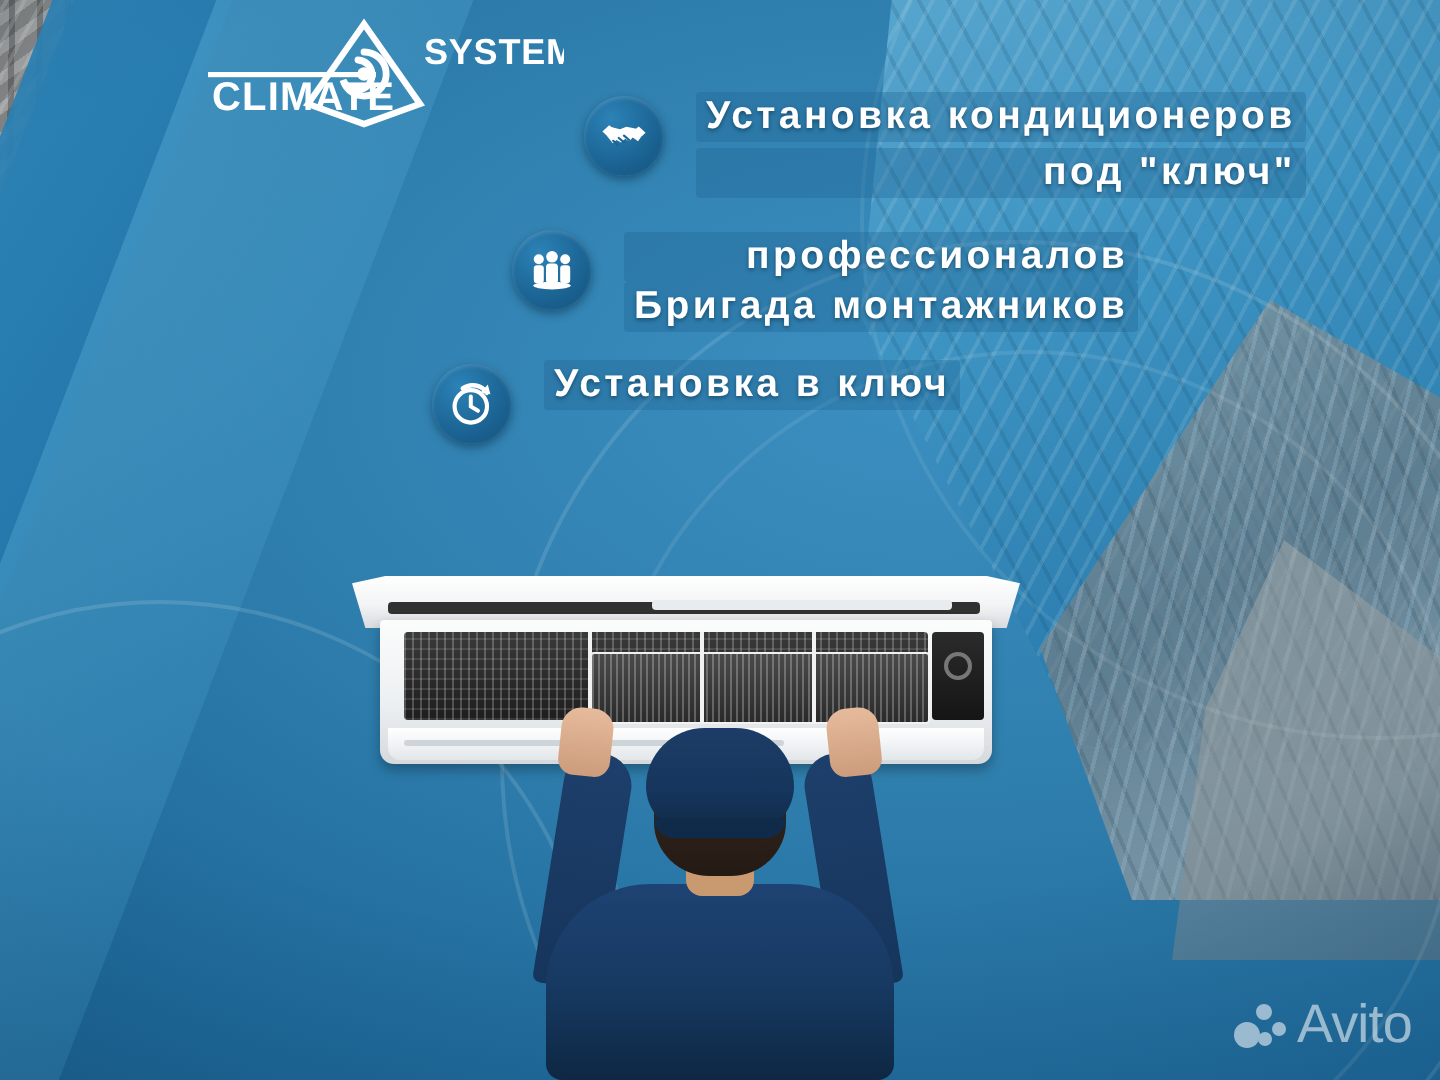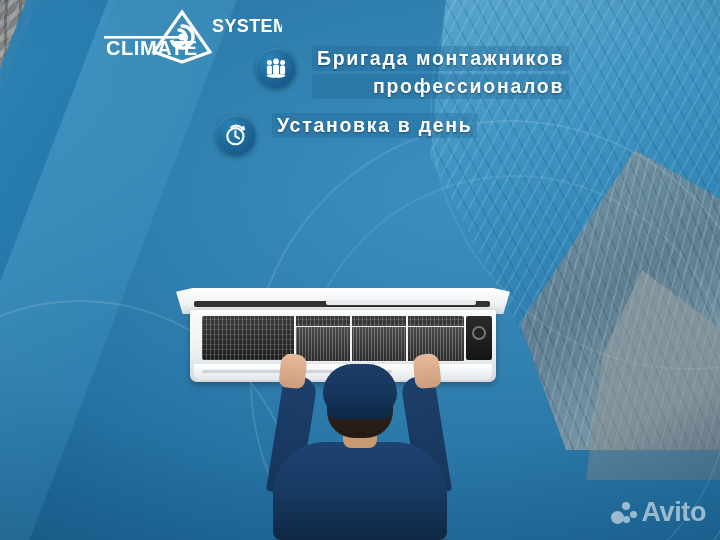--- a/index.html
+++ b/index.html
@@ -181,21 +181,21 @@
   .w-cap:after{ content:""; position:absolute; left:4px; bottom:-3px; width:66px; height:10px; background:#102b4a; border-radius:0 0 14px 14px; }
 
   
   .avito{ position:absolute; right:14px; bottom:14px; display:flex; align-items:center; opacity:.55; }
   .avito-dots{ position:relative; width:26px; height:22px; margin-right:5px; }
   .avito-dots span{ position:absolute; border-radius:50%; background:#ffffff; }
   .d1{ left:0; top:9px; width:13px; height:13px; }
   .d2{ left:11px; top:0px; width:8px; height:8px; }
   .d3{ left:19px; top:9px; width:7px; height:7px; }
   .d4{ left:12px; top:14px; width:7px; height:7px; }
-  .avito-word{ color:#ffffff; font-size:27px; font-weight:bold; letter-spacing:-.4px; line-height:1; }
+  .avito-word{ color:#ffffff; font-size:27px; font-weight:normal; letter-spacing:-.4px; line-height:1; }
 </style>
 </head>
 <body>
 
 <div id="poster">
 
   <div class="band band-ice-left"></div>
   <div class="band band-stone"></div>
   <div class="band band-blue-mid"></div>
   <div class="band band-blue-soft"></div>
@@ -214,50 +214,65 @@
       <path d="M86 18 a11 11 0 1 1 -10.5 14 a7.5 7.5 0 1 0 7.5 -10" fill="none" stroke="#ffffff" stroke-width="3.4" stroke-linecap="round"></path>
       <circle cx="86" cy="29" r="3.4" fill="#ffffff"></circle>
       <rect x="8" y="28" width="84" height="2.6" fill="#ffffff"></rect>
       <text x="10" y="47" font-family="Liberation Sans, sans-serif" font-size="20" font-weight="bold" fill="#ffffff" letter-spacing="0.6">CLIMATE</text>
       <text x="116" y="24" font-family="Liberation Sans, sans-serif" font-size="18" font-weight="bold" fill="#ffffff" letter-spacing="0.4">SYSTEMS</text>
     </svg>
   </div>
 
   <div class="features">
 
+    <div class="feature f1">
+      <div class="fi-icon">
+        <svg width="24" height="24" viewBox="0 0 24 24">
+          <path d="M2.4 10.6 L6 7.6 L10 8.6 L13.2 7.4 L17.6 8.2 L21.6 11 L19 14.6 L16.4 12.8
+                   L14.6 14.6 L12.6 13.4 L10.6 15.2 L8.2 14 L6.4 15.6 Z" fill="#ffffff"></path>
+          <path d="M6.6 14.4 L9 16.6 M9.4 13 L12 15.2 M12 11.8 L14.6 14" stroke="#1b6494" stroke-width="1.1" stroke-linecap="round" fill="none"></path>
+          <path d="M1.2 9.8 L4.6 6.6 L6.4 8 L3 11.4 Z" fill="#ffffff"></path>
+          <path d="M22.8 10.4 L19.4 7.2 L17.6 8.6 L21 12 Z" fill="#ffffff"></path>
+        </svg>
+      </div>
+      <div class="fi-text">
+        <span class="fi-line">Установка кондиционеров</span>
+        <span class="fi-line r2">под "ключ"</span>
+      </div>
+    </div>
 
     <div class="feature f2">
       <div class="fi-icon">
         <svg width="24" height="24" viewBox="0 0 24 24">
           <circle cx="5.4" cy="6.6" r="2.5" fill="#ffffff"></circle>
           <rect x="2.9" y="9.6" width="5" height="9" rx="1.6" fill="#ffffff"></rect>
           <circle cx="18.6" cy="6.6" r="2.5" fill="#ffffff"></circle>
           <rect x="16.1" y="9.6" width="5" height="9" rx="1.6" fill="#ffffff"></rect>
           <circle cx="12" cy="5.4" r="2.9" fill="#ffffff"></circle>
           <rect x="9" y="8.8" width="6" height="10" rx="1.8" fill="#ffffff"></rect>
           <ellipse cx="12" cy="19.8" rx="9.4" ry="1.9" fill="#ffffff"></ellipse>
         </svg>
       </div>
       <div class="fi-text">
+        <span class="fi-line r2">профессионалов</span>
         <span class="fi-line">Бригада монтажников</span>
-        <span class="fi-line r2">профессионалов</span>
       </div>
     </div>
 
     <div class="feature f3">
       <div class="fi-icon">
         <svg width="24" height="24" viewBox="0 0 24 24">
           <circle cx="11.4" cy="13.2" r="8.1" fill="none" stroke="#ffffff" stroke-width="2.1"></circle>
           <path d="M11.4 8.2 L11.4 13.2 L15 15.4" stroke="#ffffff" stroke-width="2" stroke-linecap="round" fill="none"></path>
           <path d="M7.4 4.2 A8.6 8.6 0 0 1 19.4 6.4" stroke="#ffffff" stroke-width="2.3" fill="none" stroke-linecap="round"></path>
           <path d="M19.9 2.2 L21.2 7.1 L16.4 6.2 Z" fill="#ffffff"></path>
         </svg>
       </div>
       <div class="fi-text">
-        <span class="fi-line">Установка в день</span>
+        <span class="fi-line">Установка в ключ</span>
       </div>
     </div>
   </div>
 
   <div class="ac">
     <div class="ac-top">
       <div class="ac-top-slot"></div>
       <div class="ac-top-slot2"></div>
     </div>
     <div class="ac-body">

